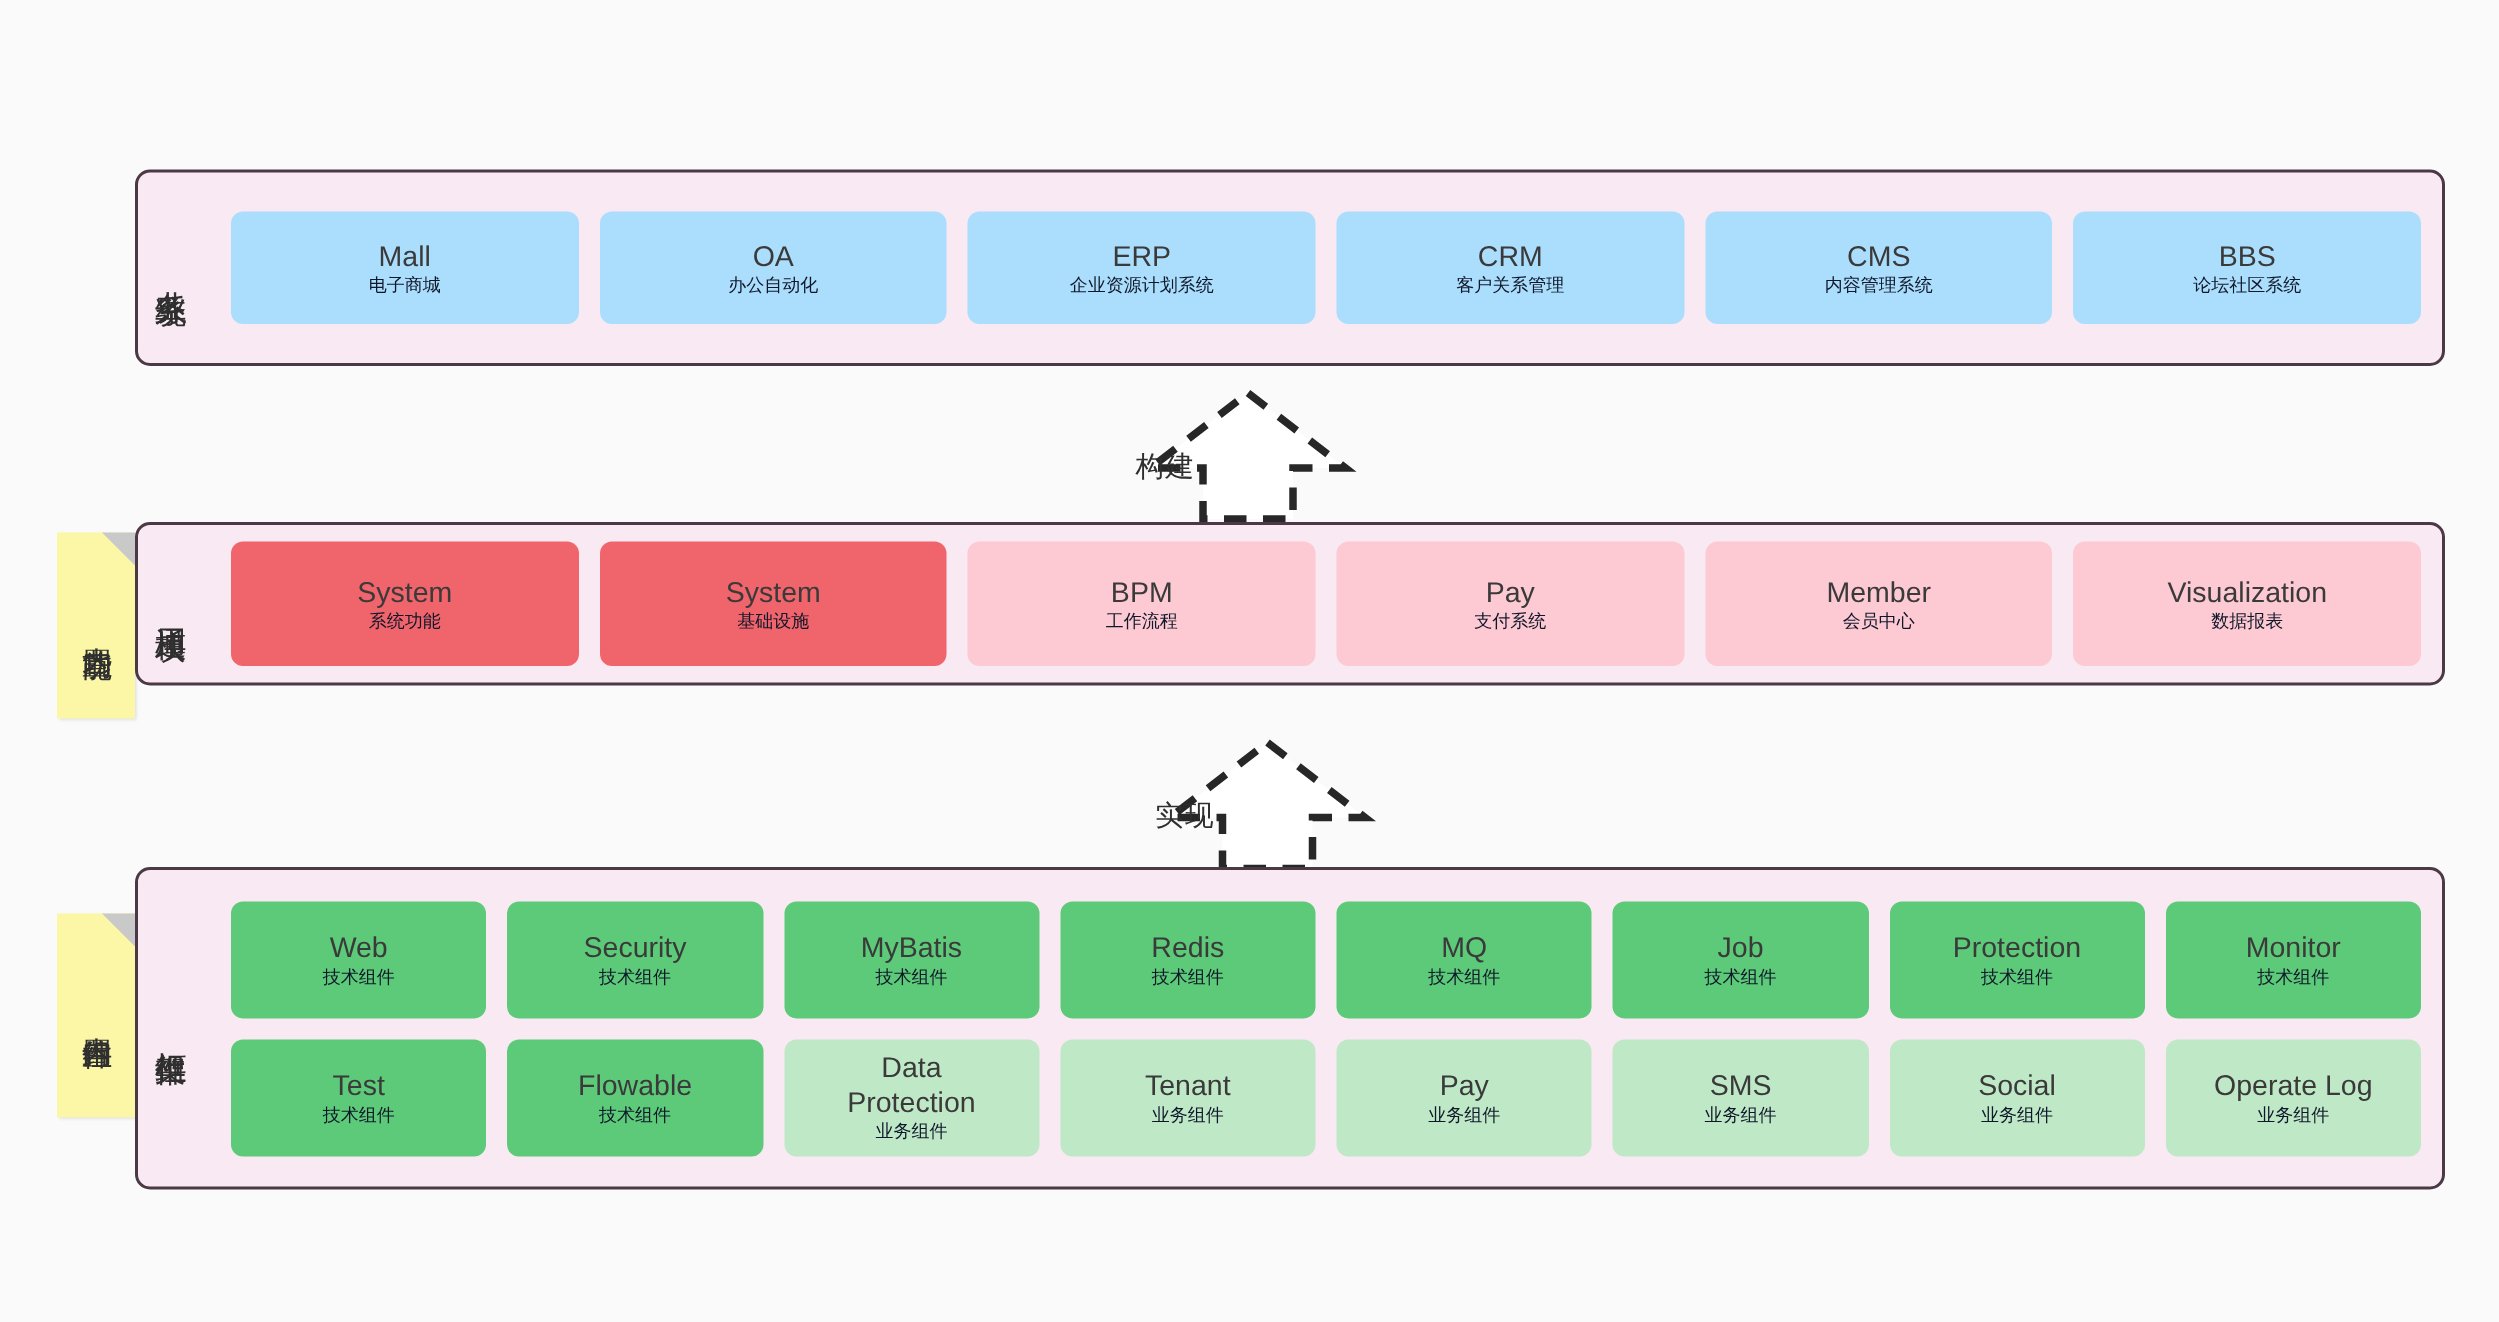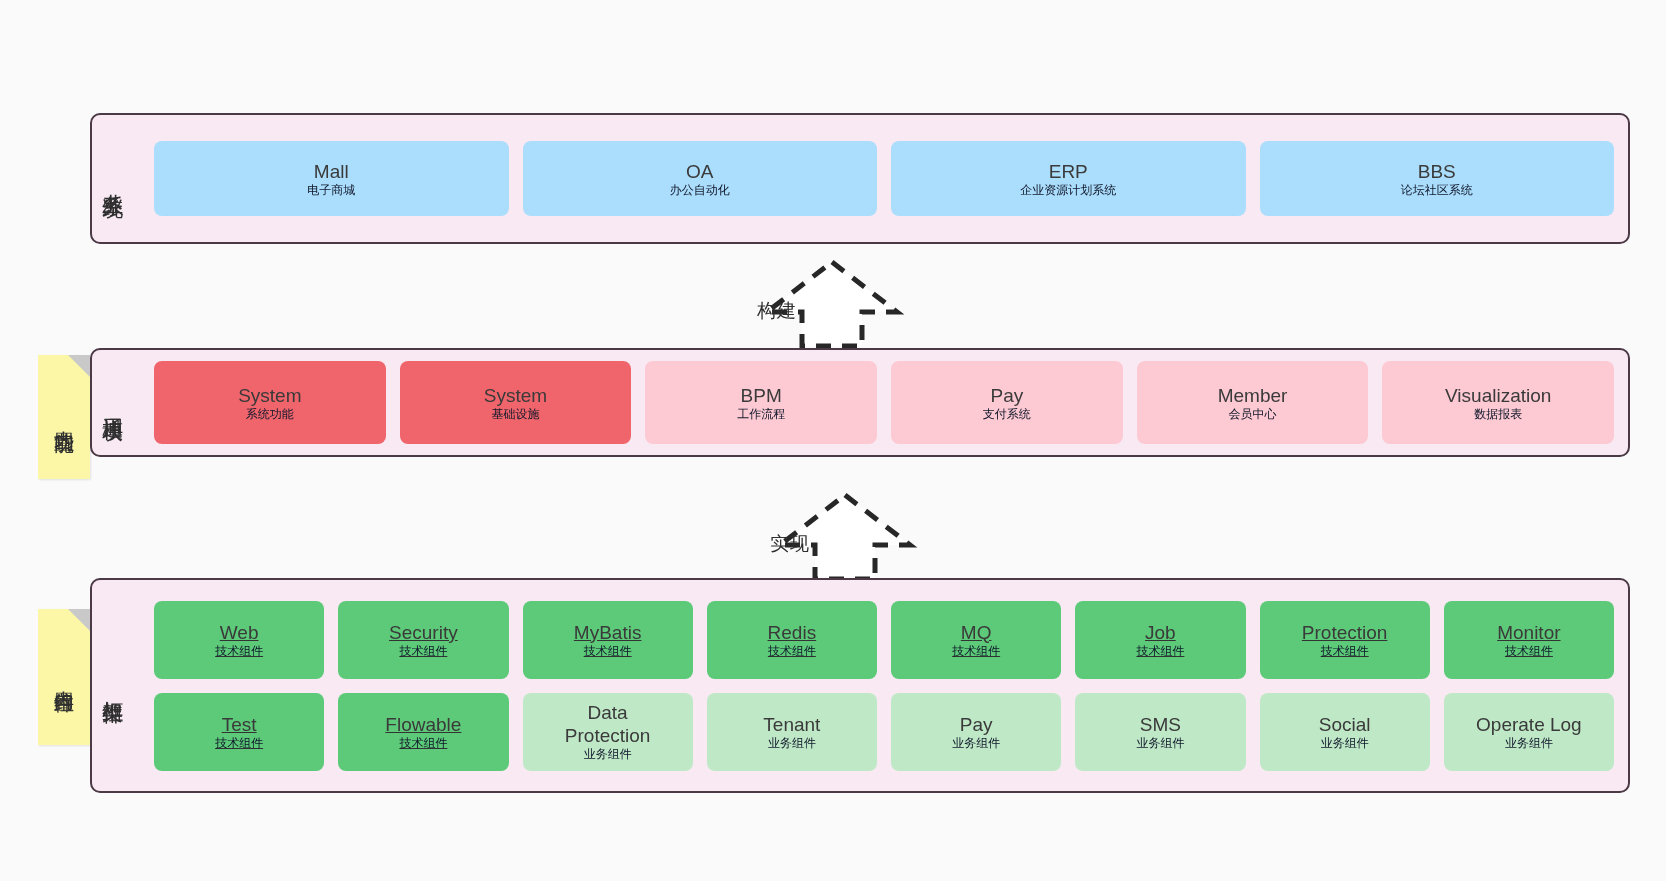--- a/index.html
+++ b/index.html
@@ -83,21 +83,21 @@
   }
   .node .cn {
     font-size: 12px;
     line-height: 1.22;
     color: #0f172a;
   }
 
   .biz    { background: #abddfc; height: 75px; }
   .mod-on { background: #f0646b; height: 83px; }
   .mod-off{ background: #fdc9d3; height: 83px; }
-  .tech   { background: #5cca78; height: 78px; text-decoration: underline; }
+  .tech   { background: #5cca78; height: 78px; }
   .busi   { background: #bfe8c7; height: 78px; }
 
   
   .arrow {
     position: absolute;
     width: 150px;
     height: 94px;
   }
   .arrow svg { display: block; }
   .arrow .arrow-label {
@@ -157,21 +157,29 @@
         <div class="node biz">
           <span class="en">OA</span>
           <span class="cn">办公自动化</span>
         </div>
 
         <div class="node biz">
           <span class="en">ERP</span>
           <span class="cn">企业资源计划系统</span>
         </div>
 
-
+        <div class="node biz">
+          <span class="en">CRM</span>
+          <span class="cn">客户关系管理</span>
+        </div>
+
+        <div class="node biz">
+          <span class="en">CMS</span>
+          <span class="cn">内容管理系统</span>
+        </div>
 
         <div class="node biz">
           <span class="en">BBS</span>
           <span class="cn">论坛社区系统</span>
         </div>
 
       </div>
     </div>
   </div>
 

